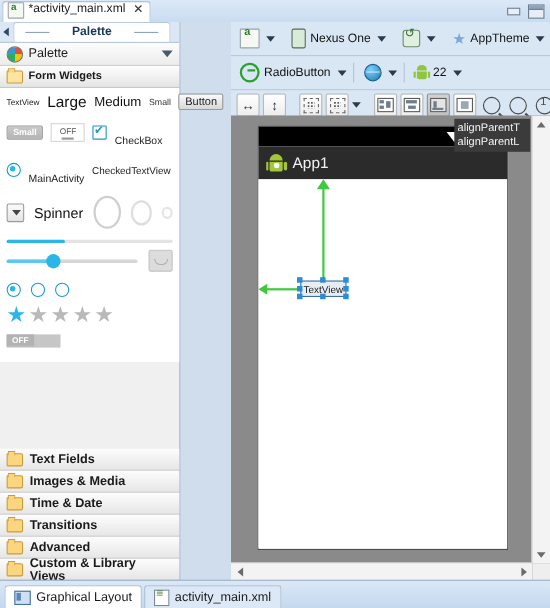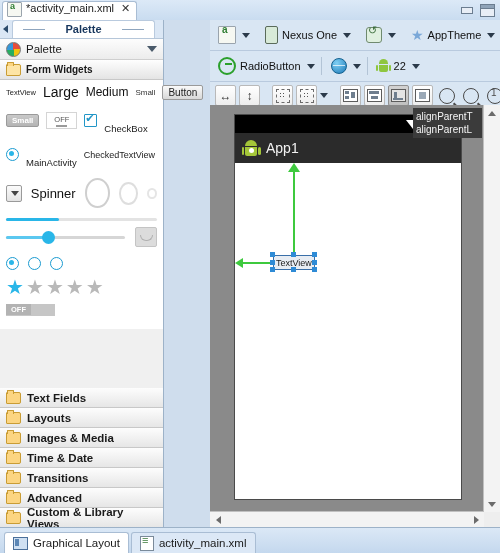--- a/index.html
+++ b/index.html
@@ -393,24 +393,20 @@
         <span class="toggle-off">
           <span class="t1">OFF</span><span class="t2"></span>
         </span>
       </div>
     </div>
 
     <div class="cat-list">
       <div class="cat-item">
         <span class="folder"></span>
         <span>Text Fields</span>
-      </div>
-      <div class="cat-item">
-        <span class="folder"></span>
-        <span>Layouts</span>
       </div>
       <div class="cat-item">
         <span class="folder"></span>
         <span>Images &amp; Media</span>
       </div>
       <div class="cat-item">
         <span class="folder"></span>
         <span>Time &amp; Date</span>
       </div>
       <div class="cat-item">

